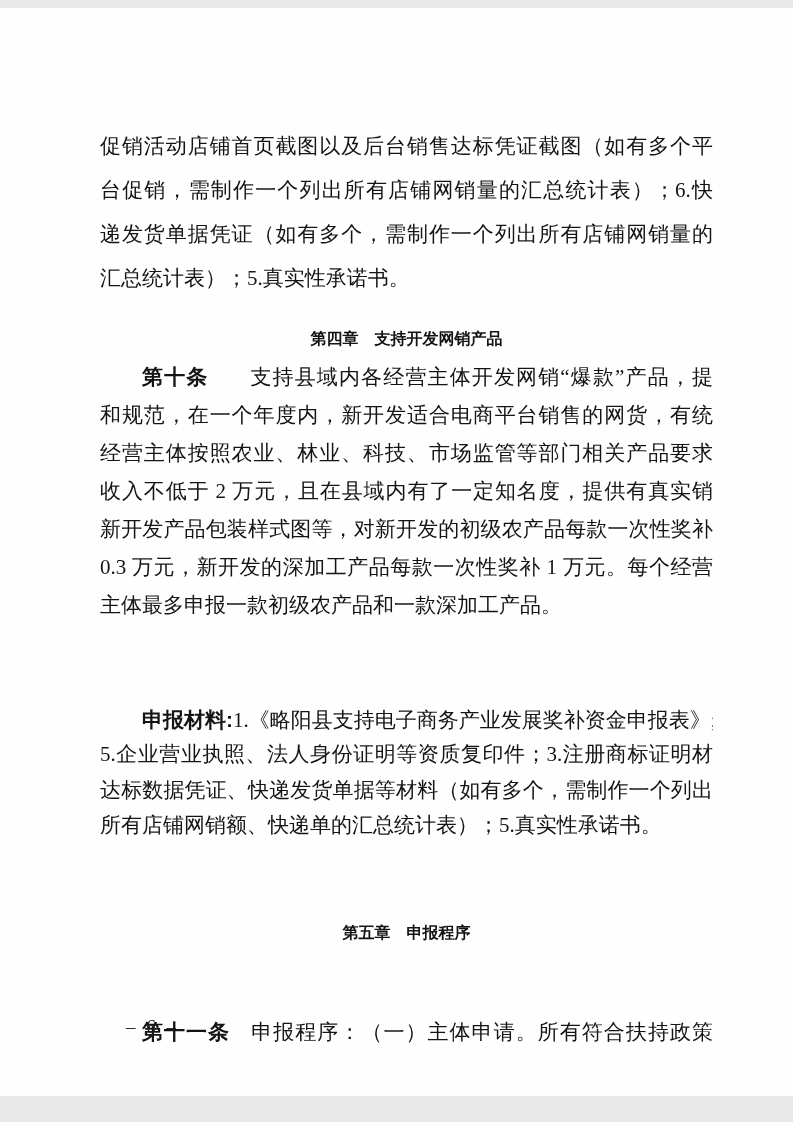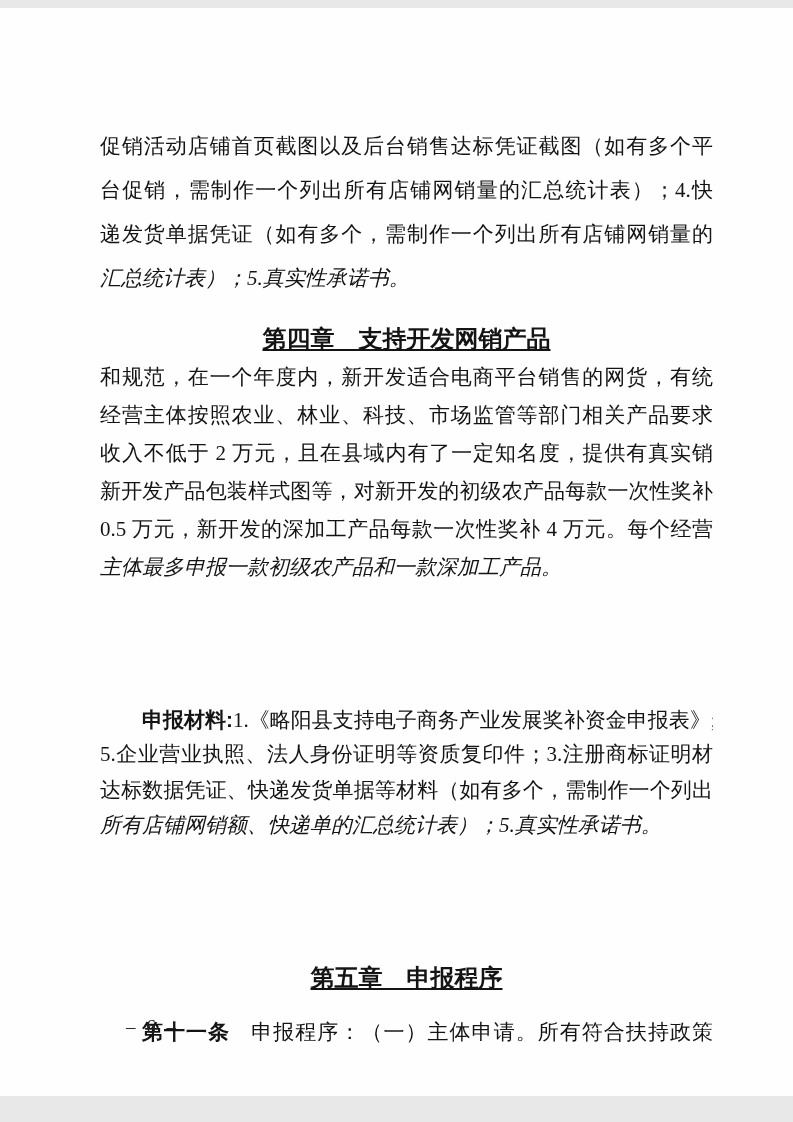--- a/index.html
+++ b/index.html
@@ -14,79 +14,79 @@
   }
   .block{position:absolute;left:100px;width:613px;}
   .body-text{font-size:21px;}
   .line{
     text-align:justify;
     text-justify:inter-character;
     overflow:hidden;
     white-space:nowrap;
   }
   .line.j{text-align-last:justify;}
-  .line.last{text-align:center;text-align-last:left;font-style:italic;}
+  .line.last{text-align:center;text-align-last:left;}
   .p1 .line{height:44px;line-height:44px;}
   .p2 .line{height:38px;line-height:38px;}
   .p3 .line{height:35.4px;line-height:35.4px;}
   .p4 .line{height:36px;line-height:36px;}
   .lead{
     font-family:"Liberation Sans","DejaVu Sans",sans-serif;
     font-weight:700;
   }
   .lead.gap2{margin-right:42px;}
   .lead.gap1{margin-right:21px;}
   .heading{
     font-family:"Liberation Sans","DejaVu Sans",sans-serif;
     font-weight:700;
-    font-size:24px;
+    font-size:16px;
     line-height:30px;
     text-align:center;
     margin:0;
-    text-decoration:underline;
   }
   .page-number{
     position:absolute;
     left:126px;top:1008px;
     font-size:19px;
     letter-spacing:3px;
     color:#222;
   }
 </style>
 </head>
 <body>
 
 <div class="page">
 
   <div class="block body-text p1" style="top:116px">
     <div class="line j">促销活动店铺首页截图以及后台销售达标凭证截图（如有多个平</div>
-    <div class="line j">台促销，需制作一个列出所有店铺网销量的汇总统计表）；4.快</div>
+    <div class="line j">台促销，需制作一个列出所有店铺网销量的汇总统计表）；6.快</div>
     <div class="line j">递发货单据凭证（如有多个，需制作一个列出所有店铺网销量的</div>
     <div class="line last">汇总统计表）；5.真实性承诺书。</div>
   </div>
 
   <h2 class="block heading" style="top:316px">第四章　支持开发网销产品</h2>
 
   <div class="block body-text p2" style="top:350px">
+    <div class="line j"><span class="lead gap2" style="margin-left:42px">第十条</span><span>支持县域内各经营主体开发网销“爆款”产品，提</span></div>
     <div class="line j">和规范，在一个年度内，新开发适合电商平台销售的网货，有统</div>
     <div class="line j">经营主体按照农业、林业、科技、市场监管等部门相关产品要求</div>
     <div class="line j">收入不低于 2 万元，且在县域内有了一定知名度，提供有真实销</div>
     <div class="line j">新开发产品包装样式图等，对新开发的初级农产品每款一次性奖补</div>
-    <div class="line j">0.5 万元，新开发的深加工产品每款一次性奖补 4 万元。每个经营</div>
+    <div class="line j">0.3 万元，新开发的深加工产品每款一次性奖补 1 万元。每个经营</div>
     <div class="line last">主体最多申报一款初级农产品和一款深加工产品。</div>
   </div>
 
   <div class="block body-text p3" style="top:694px">
     <div class="line j"><span class="lead" style="margin-left:42px">申报材料:</span><span>1.《略阳县支持电子商务产业发展奖补资金申报表》;</span></div>
     <div class="line j">5.企业营业执照、法人身份证明等资质复印件；3.注册商标证明材</div>
     <div class="line j">达标数据凭证、快递发货单据等材料（如有多个，需制作一个列出</div>
     <div class="line last">所有店铺网销额、快递单的汇总统计表）；5.真实性承诺书。</div>
   </div>
 
-  <h2 class="block heading" style="top:955px">第五章　申报程序</h2>
+  <h2 class="block heading" style="top:910px">第五章　申报程序</h2>
 
   <div class="block body-text p4" style="top:1006px">
     <div class="line j"><span class="lead gap1" style="margin-left:42px">第十一条</span><span>申报程序：（一）主体申请。所有符合扶持政策</span></div>
   </div>
 
   <div class="page-number">– 6 –</div>
 
 </div>
 
 </body></html>

